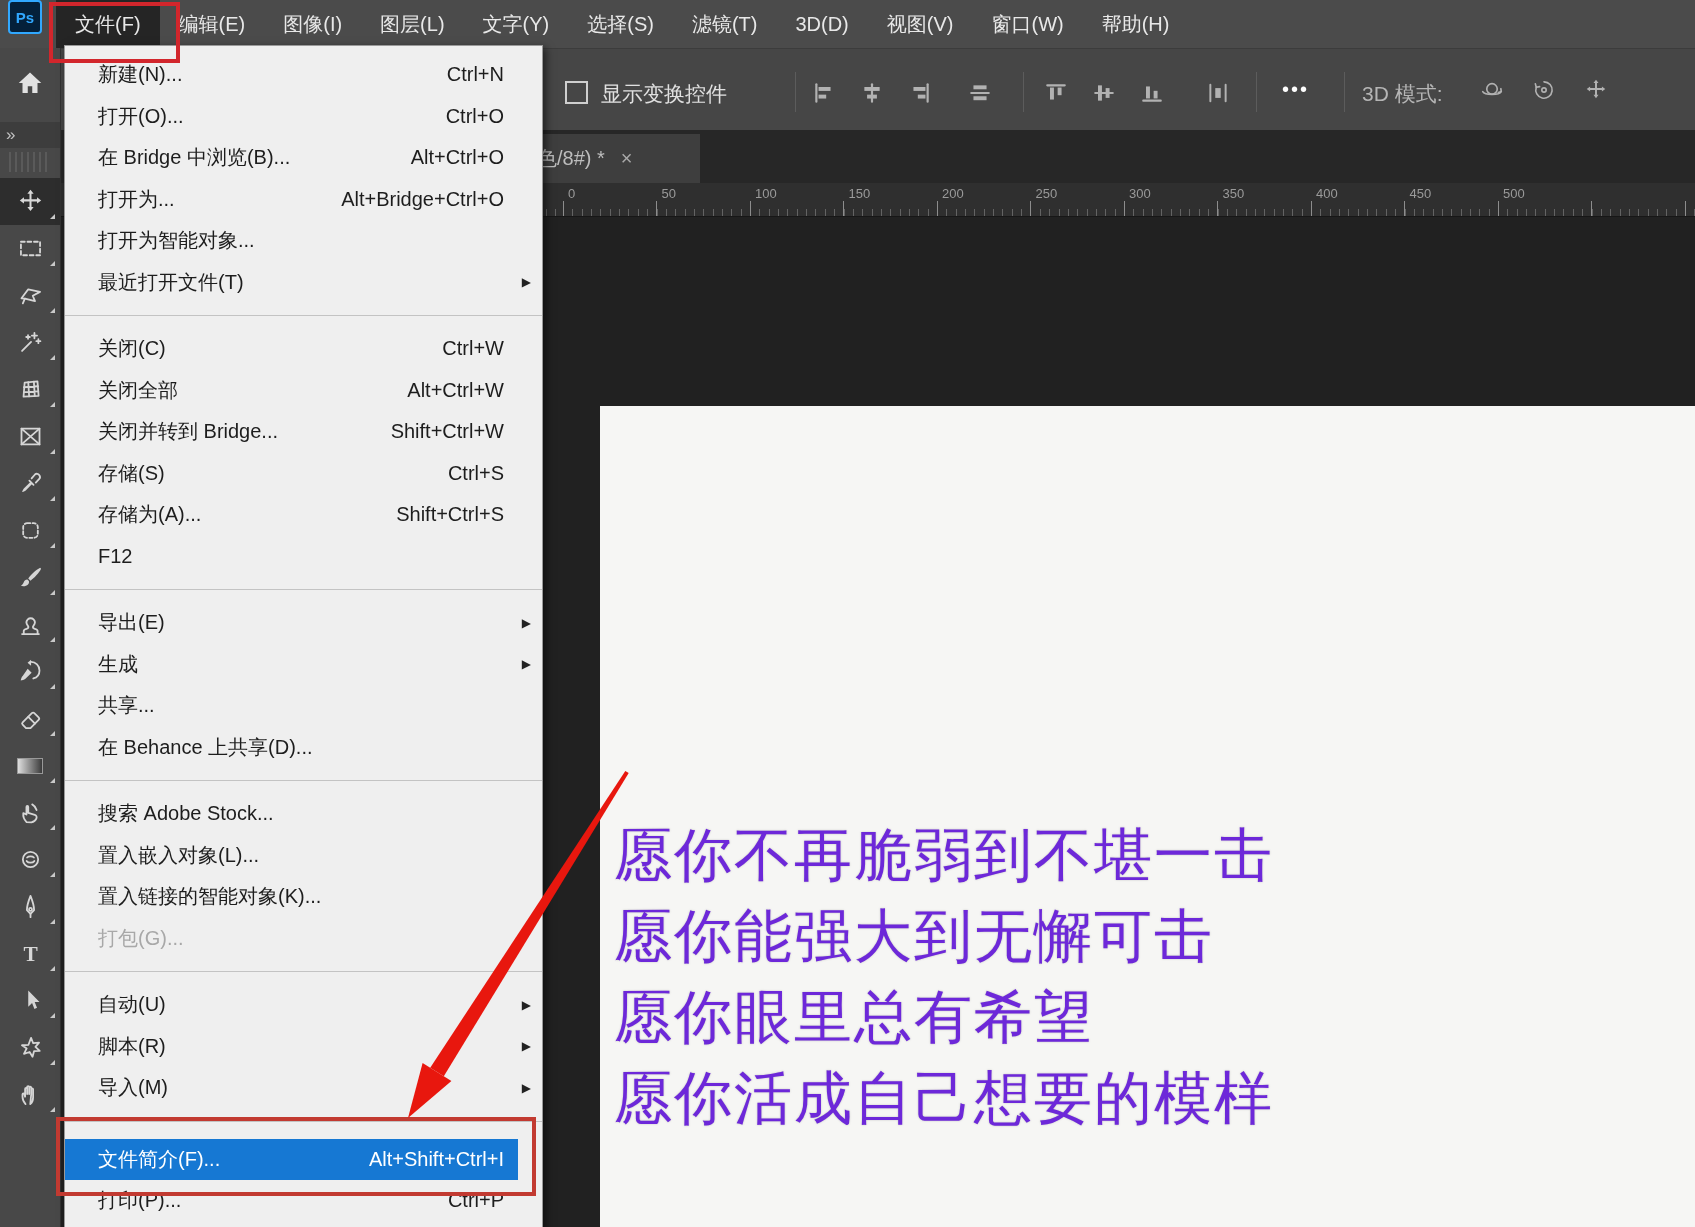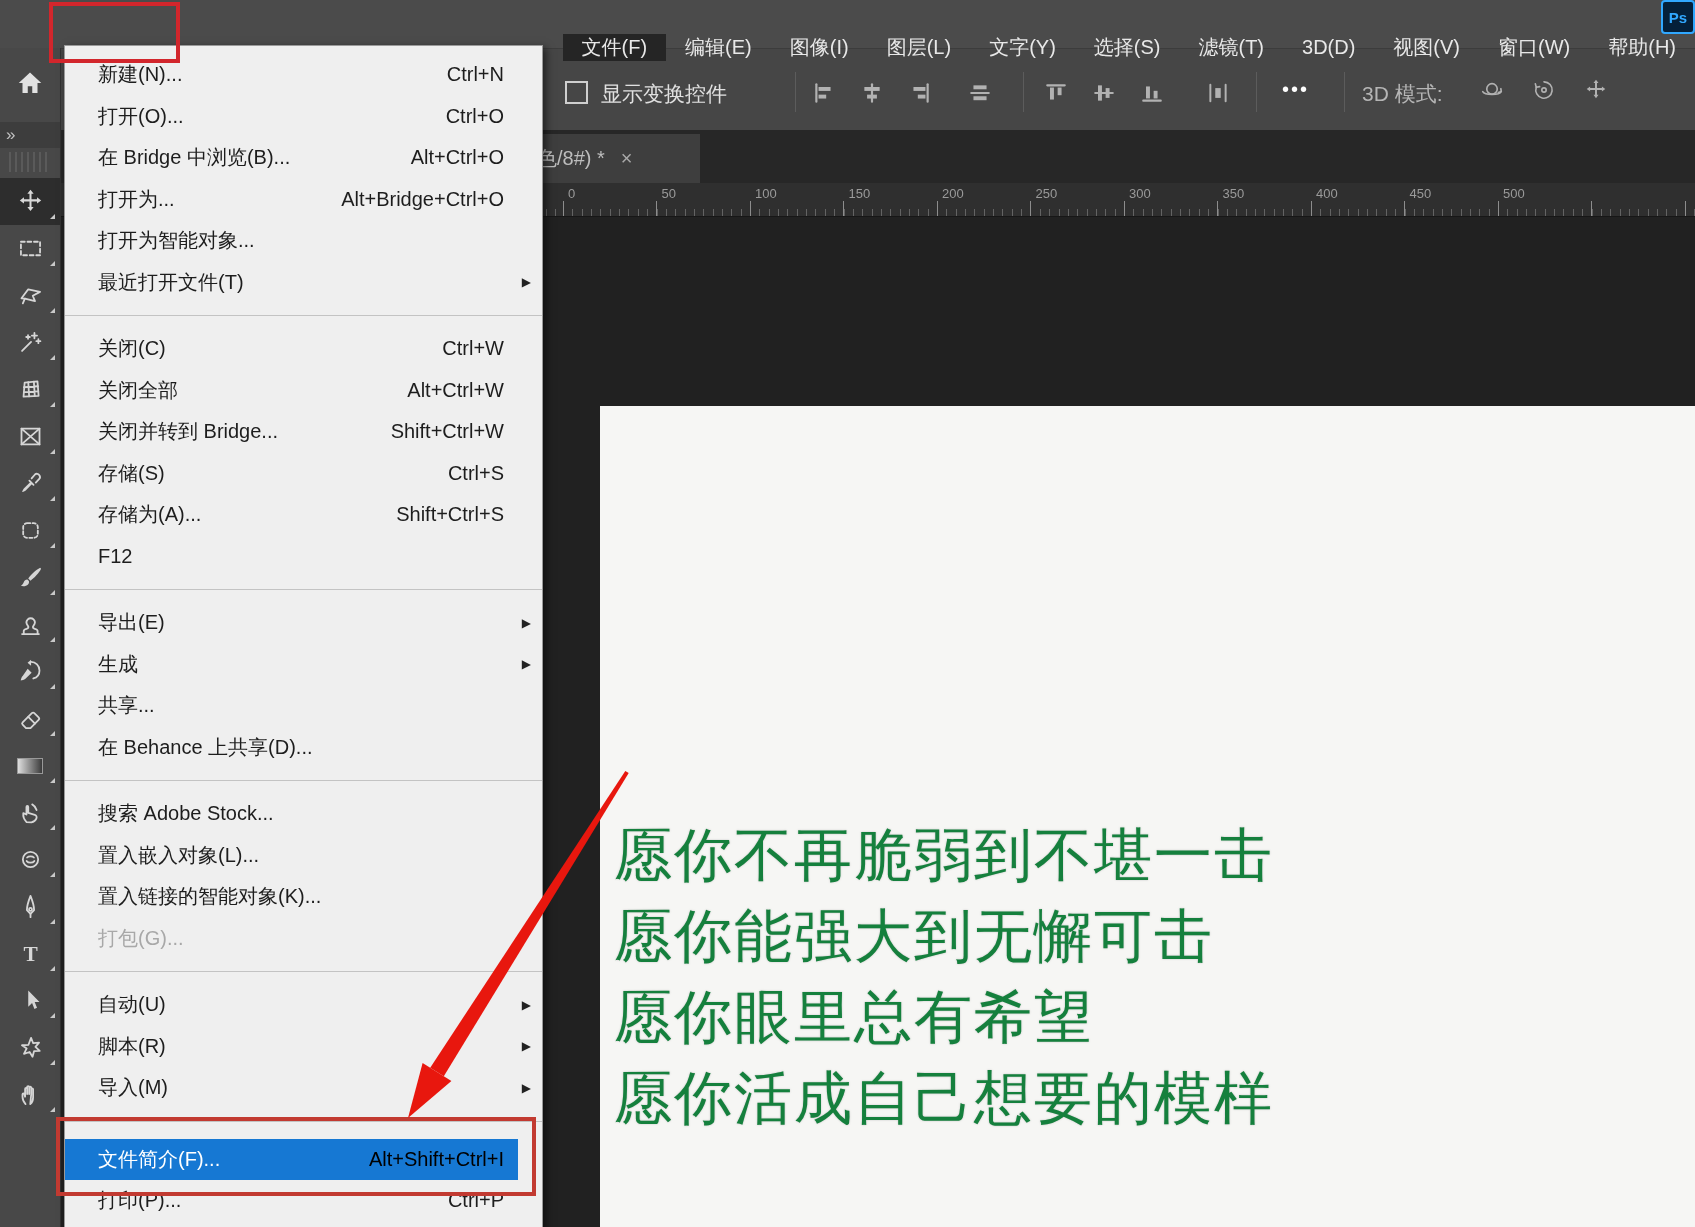--- a/index.html
+++ b/index.html
@@ -1,21 +1,21 @@
 <!DOCTYPE html>
 <html><head>
 <meta charset="utf-8">
 <style>
   html,body{margin:0;padding:0;background:#111;}
   .screen{position:relative;width:1695px;height:1227px;overflow:hidden;
           font-family:"Liberation Sans",sans-serif;background:#212121;user-select:none;}
 
   
   .menubar{position:absolute;left:0;top:0;right:0;height:48px;background:#4b4b4b;
-           display:flex;align-items:flex-end;z-index:5;border-bottom:1px solid #3c3c3c;flex-direction:column;}
+           display:flex;align-items:flex-start;z-index:5;border-bottom:1px solid #3c3c3c;}
   .ps-logo{width:30px;height:30px;margin-left:8px;border:2px solid #31a8ff;border-radius:4px;
            background:#04203a;color:#31a8ff;font-weight:bold;font-size:15px;
            display:flex;align-items:center;justify-content:center;flex:0 0 auto;}
   .mb-items{display:flex;height:100%;margin-left:14px;}
   .mb-item{padding:0 19px;display:flex;align-items:center;color:#e8e8e8;font-size:20px;cursor:default;}
   .mb-item.active{background:#252525;}
 
   
   .optionsbar{position:absolute;left:60px;top:48px;right:0;height:82px;background:#464646;z-index:4;}
   .ob-sep{position:absolute;top:24px;width:1px;height:40px;background:#5c5c5c;}
@@ -40,21 +40,21 @@
         background:repeating-linear-gradient(to right,#636363 0 1px,transparent 1px 9.35px);
         background-position:503px 0;}
   .ruler .major{position:absolute;left:0;right:0;bottom:0;height:15px;
         background:repeating-linear-gradient(to right,#8d8d8d 0 1px,transparent 1px 93.5px);
         background-position:503px 0;}
   .ruler .rlabel{position:absolute;top:3px;font-size:13px;color:#9a9a9a;}
 
   
   .canvas-area{position:absolute;left:60px;top:216px;right:0;bottom:0;background:#212121;z-index:1;}
   .white-canvas{position:absolute;left:540px;top:190px;right:0;bottom:0;background:#f6f6f4;}
-  .poem{position:absolute;left:14px;top:408px;color:#15803d;font-size:58px;line-height:81px;
+  .poem{position:absolute;left:14px;top:408px;color:#6d28d9;font-size:58px;line-height:81px;
         letter-spacing:2px;white-space:nowrap;font-family:sans-serif;
         text-shadow:0 0 2px rgba(90,90,90,.35);}
 
   
   .toolbar{position:absolute;left:0;top:48px;bottom:0;width:60px;background:#484848;
            border-right:1px solid #323232;z-index:6;}
   .home-slot{height:74px;display:flex;align-items:center;justify-content:center;}
   .chev{height:26px;color:#c3c3c3;font-size:17px;padding-left:6px;background:#3d3d3d;
         display:flex;align-items:center;}
   .grip{height:20px;margin:4px 9px 6px 9px;
@@ -71,21 +71,21 @@
   .filemenu{position:absolute;left:64px;top:45px;width:479px;height:1199px;background:#efefef;
             border:1px solid #9a9a9a;box-sizing:border-box;box-shadow:3px 3px 8px rgba(0,0,0,.55);
             padding-top:8px;z-index:20;}
   .menu-row{height:41.5px;display:flex;align-items:center;position:relative;
             padding:0 38px 0 33px;color:#1d1d1d;font-size:20px;cursor:default;}
   .menu-row .mi-label{flex:1;white-space:nowrap;}
   .menu-row .mi-shortcut{white-space:nowrap;}
   .menu-row .mi-arrow{position:absolute;right:11px;font-size:12px;color:#222;}
   .menu-row.disabled{color:#a8a8a8;}
   .menu-row.highlighted{background:#1678d3;color:#fff;margin-right:24px;padding-right:14px;margin-top:17px;}
-  .menu-row.highlighted .mi-shortcut{color:#000000;}
+  .menu-row.highlighted .mi-shortcut{color:#ffffff;}
   .menu-sep{border-top:1px solid #c3c3c3;margin:12px 0;}
 
   
   .redbox{position:absolute;border:4px solid #c23a31;z-index:30;pointer-events:none;}
   .redbox-file{left:49px;top:2px;width:123px;height:53px;border-color:#d2262c;}
   .redbox-item{left:56px;top:1117px;width:472px;height:71px;}
   .arrow-overlay{position:absolute;left:0;top:0;width:1695px;height:1227px;z-index:40;pointer-events:none;}
 </style>
 </head>
 <body>

